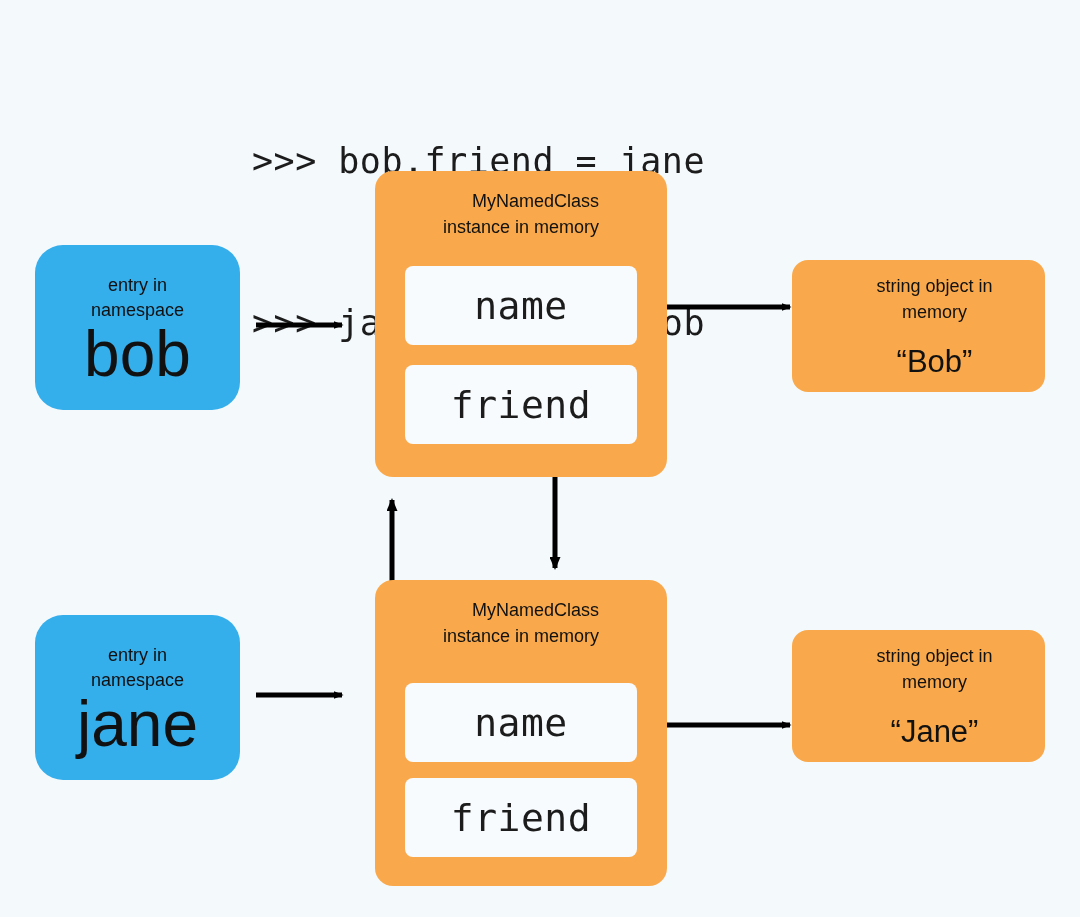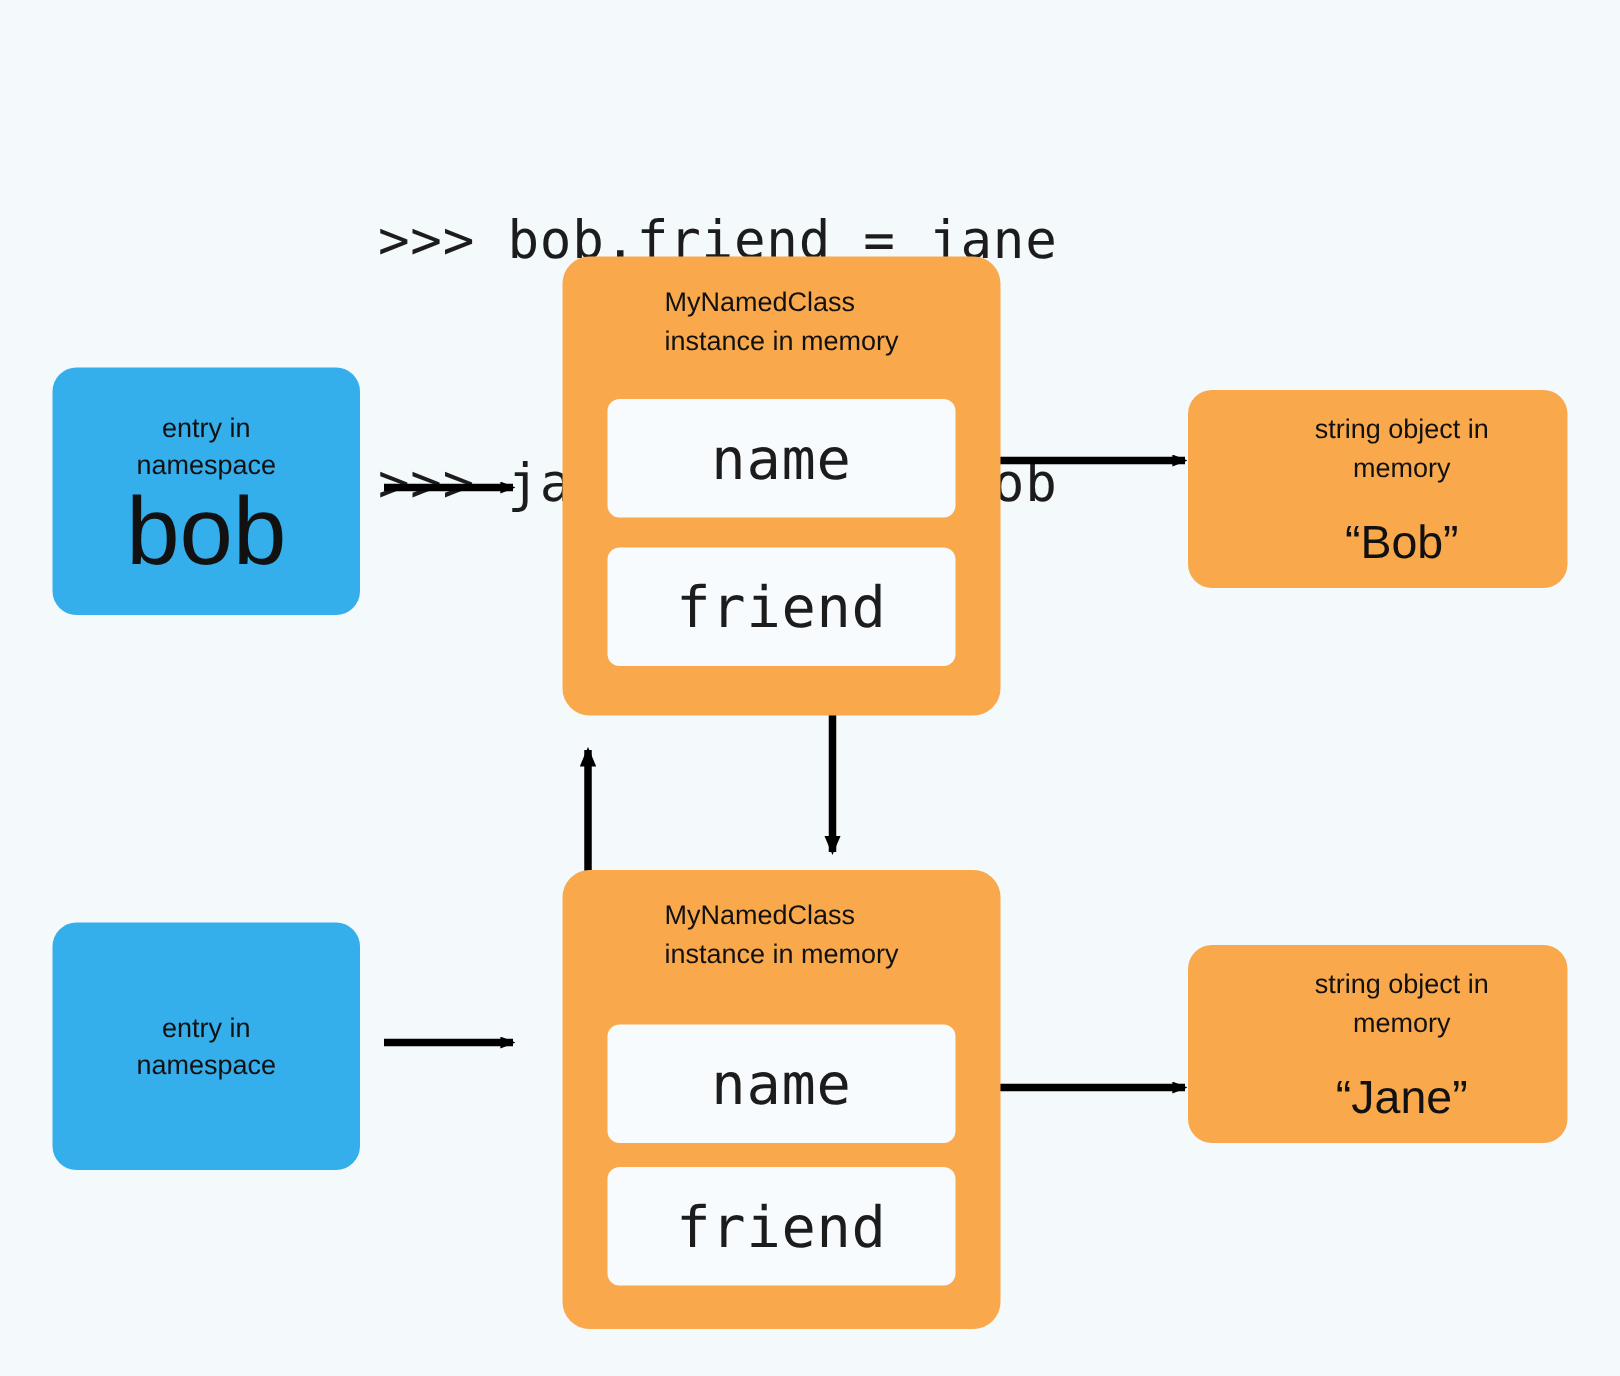--- a/index.html
+++ b/index.html
@@ -38,21 +38,21 @@
   .box {
     position: absolute;
     box-sizing: border-box;
     display: flex;
     flex-direction: column;
     align-items: center;
   }
 
   .ns-box {
     background: #35aeec;
-    border-radius: 16px;
+    border-radius: 28px;
     justify-content: center;
   }
   .ns-caption {
     font-size: 18px;
     line-height: 25px;
     color: #111;
     text-align: center;
     font-family: "Liberation Sans", sans-serif;
   }
   .ns-name {
@@ -67,21 +67,21 @@
   .inst-box {
     background: #f9a94b;
     border-radius: 18px;
     padding-top: 17px;
     align-items: center;
   }
   .inst-caption {
     font-size: 18px;
     line-height: 26px;
     color: #111;
-    text-align: left;
+    text-align: right;
   }
   .attr-box {
     position: absolute;
     box-sizing: border-box;
     background: #f8fbfd;
     border-radius: 8px;
     display: flex;
     align-items: center;
     justify-content: center;
     font-family: "DejaVu Sans Mono", monospace;
@@ -188,20 +188,21 @@
       <span>memory</span>
     </div>
     <div class="str-value">“Bob”</div>
   </div>
 
   <div class="box ns-box" style="left:35px; top:615px; width:205px; height:165px;">
     <div class="ns-caption">
       <span>entry in</span><br>
       <span>namespace</span>
     </div>
+    <div class="ns-name">jane</div>
   </div>
 
   <div class="box inst-box" style="left:375px; top:580px; width:292px; height:306px;">
     <div class="inst-caption">
       <span>MyNamedClass</span><br>
       <span>instance in memory</span>
     </div>
     <div class="attr-box" style="left:30px; top:103px; width:232px; height:79px;">name</div>
     <div class="attr-box" style="left:30px; top:198px; width:232px; height:79px;">friend</div>
   </div>

